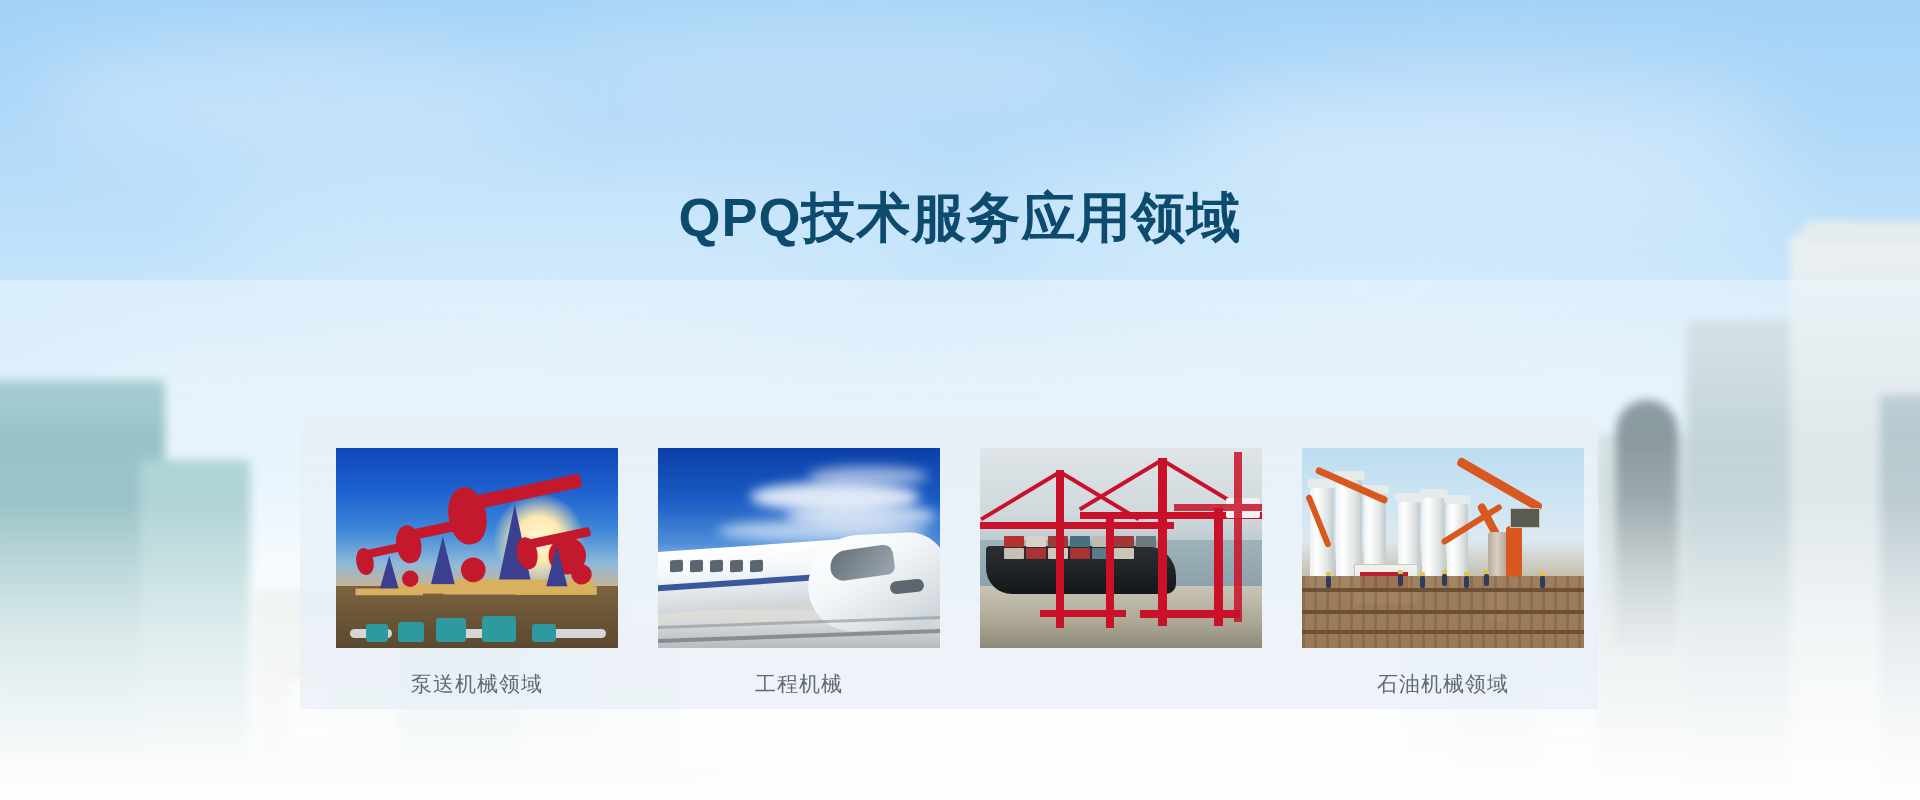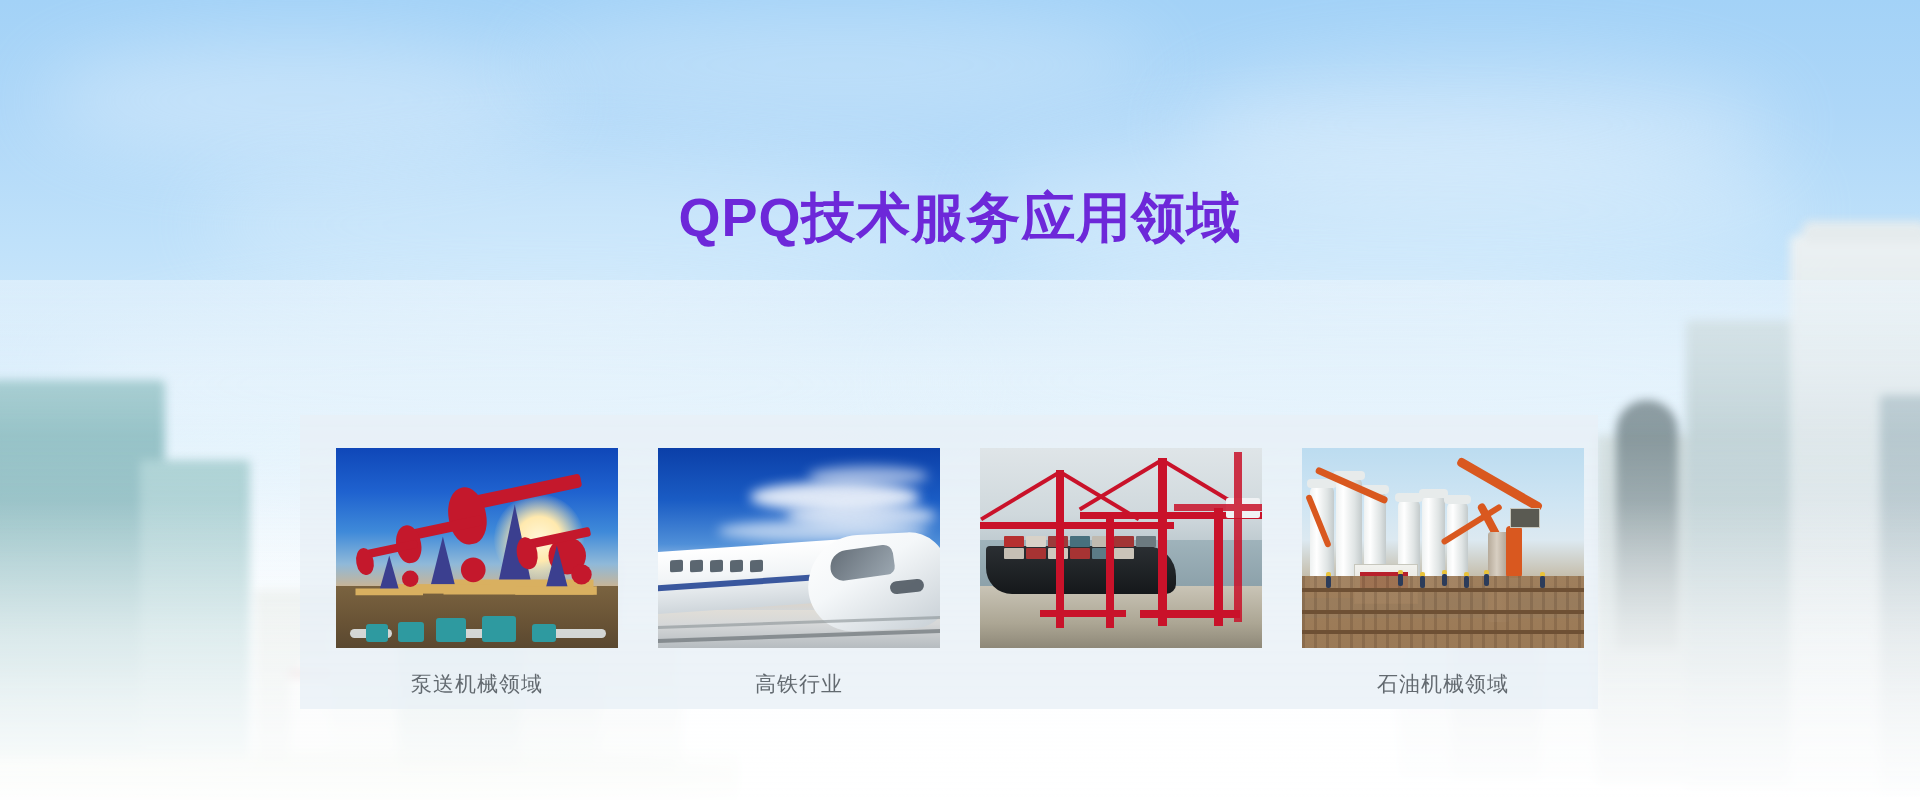--- a/index.html
+++ b/index.html
@@ -98,21 +98,21 @@
   .citywash{ position:absolute; left:0; right:0; bottom:0; height:520px;
        background:linear-gradient(to bottom, rgba(236,245,252,.55) 0%, rgba(240,247,252,.30) 30%, rgba(250,252,254,.55) 72%, rgba(253,254,255,.85) 100%); }
 
   
   .content{ position:absolute; inset:0; }
 
   .page-title{
     position:absolute; left:0; right:0; top:188px;
     text-align:center;
     font-size:54px; font-weight:bold; letter-spacing:1px;
-    color:#6d28d9;
+    color:#0c4a6e;
     line-height:1.1;
   }
   .page-subtitle{
     position:absolute; left:0; right:0; top:320px;
     text-align:center;
     font-size:25px; color:#4c555c; letter-spacing:.5px;
   }
 
   
   .cards-panel{
@@ -318,21 +318,21 @@
             <div class="win" style="left:72px"></div>
             <div class="win" style="left:92px"></div>
             <div class="stripe"></div>
             <div class="nose"></div>
             <div class="wind"></div>
             <div class="lamp"></div>
             <div class="rail2"></div>
             <div class="rail"></div>
           </div>
         </div>
-        <div class="card-caption">高铁行业</div>
+        <div class="card-caption">工程机械</div>
       </div>
 
       <div class="card">
         <div class="card-thumb">
           <div class="port">
             <div class="sea"></div>
             <div class="boat"></div>
             <div class="quay"></div>
 
             <div class="ship">

